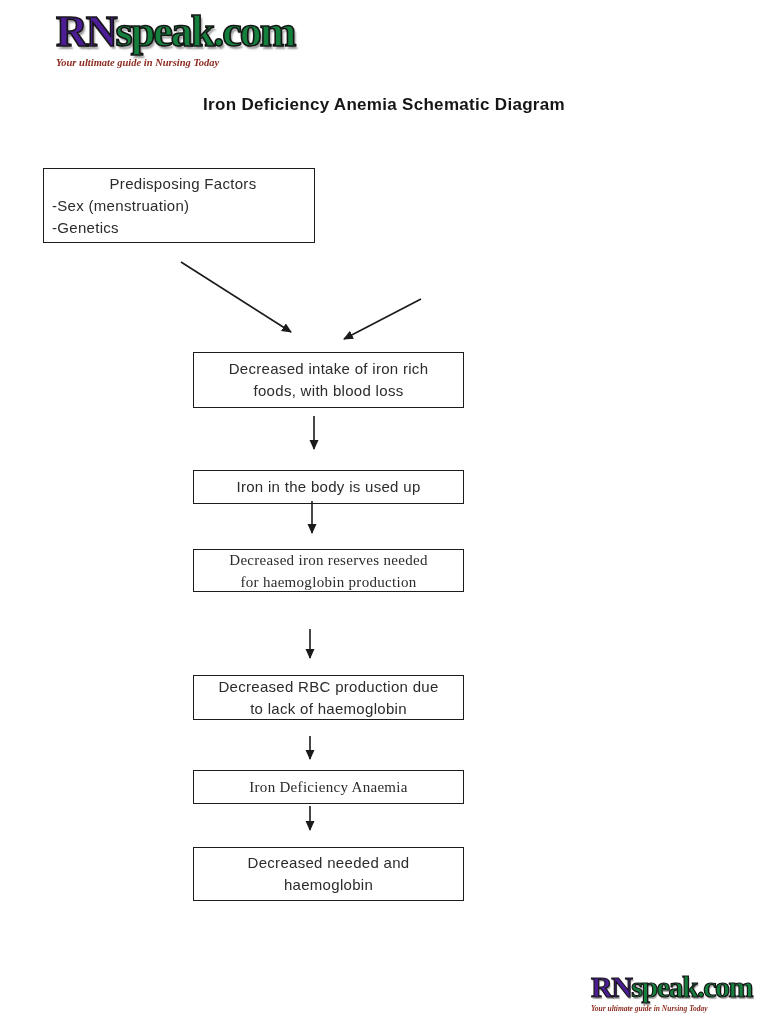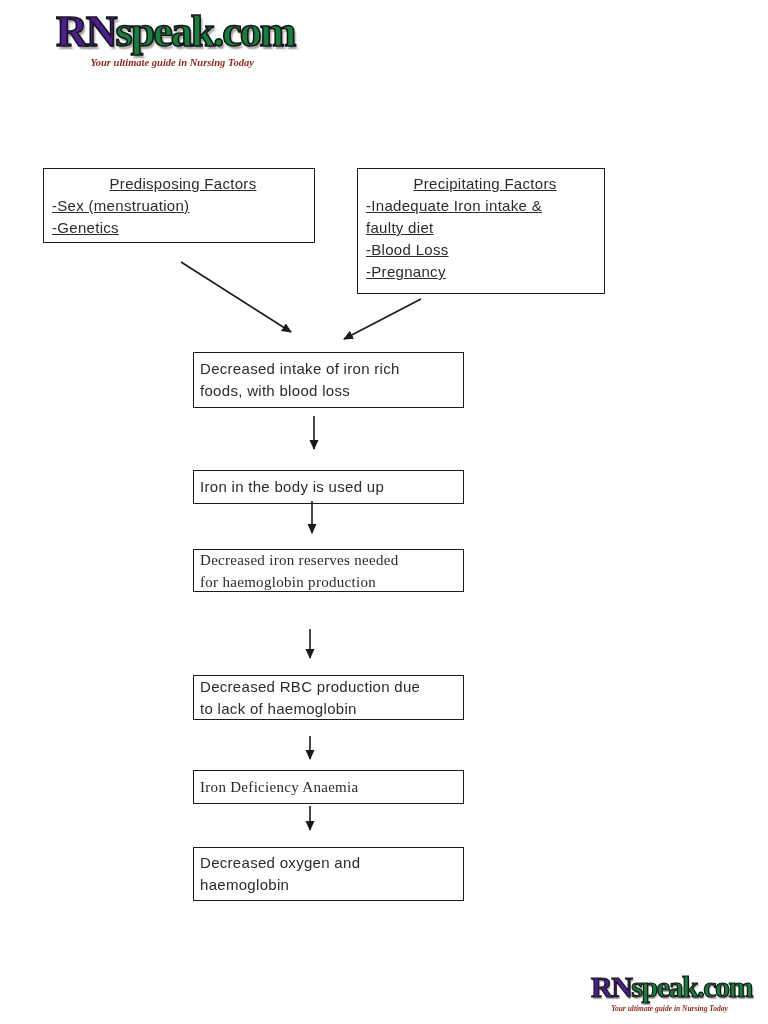--- a/index.html
+++ b/index.html
@@ -22,45 +22,45 @@
     text-align:right;
   }
   .logo-rest {
     color:#15803d;
     -webkit-text-stroke:1.6px #151515;
     text-shadow:2px 3px 2px rgba(70,70,70,.55);
   }
   .logo-bottom .logo-rn, .logo-bottom .logo-rest { -webkit-text-stroke:1.2px #151515; text-shadow:1px 2px 1px rgba(70,70,70,.5); }
   .logo-tagline {
     font-family:"Liberation Serif", serif; font-style:italic; font-weight:700;
-    color:#8c2b1f; text-align:center; white-space:nowrap;
+    color:#8c2b1f; text-align:left; white-space:nowrap;
   }
   .logo-top .logo-tagline { font-size:10.5px; margin-top:3px; padding-right:6px; }
   .logo-bottom .logo-tagline { font-size:7.5px; margin-top:2px; padding-right:4px; }
   .logo-top { left:56px; top:10px; }
   .logo-bottom { left:591px; top:972px; }
 
   
   .page-title {
     position:absolute; top:95px; left:0; width:768px; text-align:center;
     font-size:17px; font-weight:600; color:#161616; letter-spacing:.3px;
   }
 
   
   .box {
     position:absolute; box-sizing:border-box; background:#ffffff;
     border:1.5px solid #1c1c1c; color:#2b2b2b;
     font-size:15px; line-height:22px; letter-spacing:.3px;
   }
-  .factor-box { padding:4px 0 2px 8px;text-decoration:underline; }
+  .factor-box { padding:4px 0 2px 8px; }
   .factor-title { text-align:center; }
   .factor-items { text-align:left; white-space:pre-line; }
   .step-box {
     left:193px; width:271px; display:flex; flex-direction:column; justify-content:center;
-    white-space:pre-line; padding:16px 6px;
+    text-align:center; white-space:pre-line; padding:16px 6px;
   }
   .box-predisposing { left:43px;  top:168px; width:272px; height:75px; }
   .box-precipitating{ left:357px; top:168px; width:248px; height:126px; }
   .step-1 { top:352px; height:56px; }
   .step-2 { top:462px; height:33px;margin-top:8px; }
   .step-3 { top:549px; height:43px;font-family:Liberation Serif, serif; }
   .step-4 { top:675px; height:45px; }
   .step-5 { top:770px; height:32px;font-family:Liberation Serif, serif; }
   .step-6 { top:847px; height:54px; }
 
@@ -71,44 +71,38 @@
 </head>
 <body>
 
 <div class="page">
 
   <div class="logo logo-top">
     <div class="logo-text"><span class="logo-rn">RN</span><span class="logo-rest">speak.com</span></div>
     <div class="logo-tagline">Your ultimate guide in Nursing Today</div>
   </div>
 
+  <div class="page-title">Iron Deficiency Anemia Schematic Diagram</div>
 
   <div class="box factor-box box-predisposing">
     <div class="factor-title">Predisposing Factors</div>
     <div class="factor-items">-Sex (menstruation)
 -Genetics</div>
   </div>
 
-  <div class="box factor-box box-precipitating">
-    <div class="factor-title">Precipitating Factors</div>
-    <div class="factor-items">-Inadequate Iron intake &amp;
-faulty diet
--Blood Loss
--Pregnancy</div>
-  </div>
 
   <div class="box step-box step-1">Decreased intake of iron rich
 foods, with blood loss</div>
   <div class="box step-box step-2">Iron in the body is used up</div>
   <div class="box step-box step-3">Decreased iron reserves needed
 for haemoglobin production</div>
   <div class="box step-box step-4">Decreased RBC production due
 to lack of haemoglobin</div>
   <div class="box step-box step-5">Iron Deficiency Anaemia</div>
-  <div class="box step-box step-6">Decreased oxygen and
+  <div class="box step-box step-6">Decreased needed and
 haemoglobin</div>
 
   <svg class="arrows" width="768" height="1024" viewBox="0 0 768 1024">
     <defs>
       <marker id="ah" markerWidth="12" markerHeight="10" refX="9" refY="4.5" orient="auto" markerUnits="userSpaceOnUse">
         <path d="M0,0 L10,4.5 L0,9 Z" fill="#1a1a1a"></path>
       </marker>
     </defs>
     <line x1="181" y1="262" x2="291" y2="332" marker-end="url(#ah)"></line>
     <line x1="421" y1="299" x2="344" y2="339" marker-end="url(#ah)"></line>

